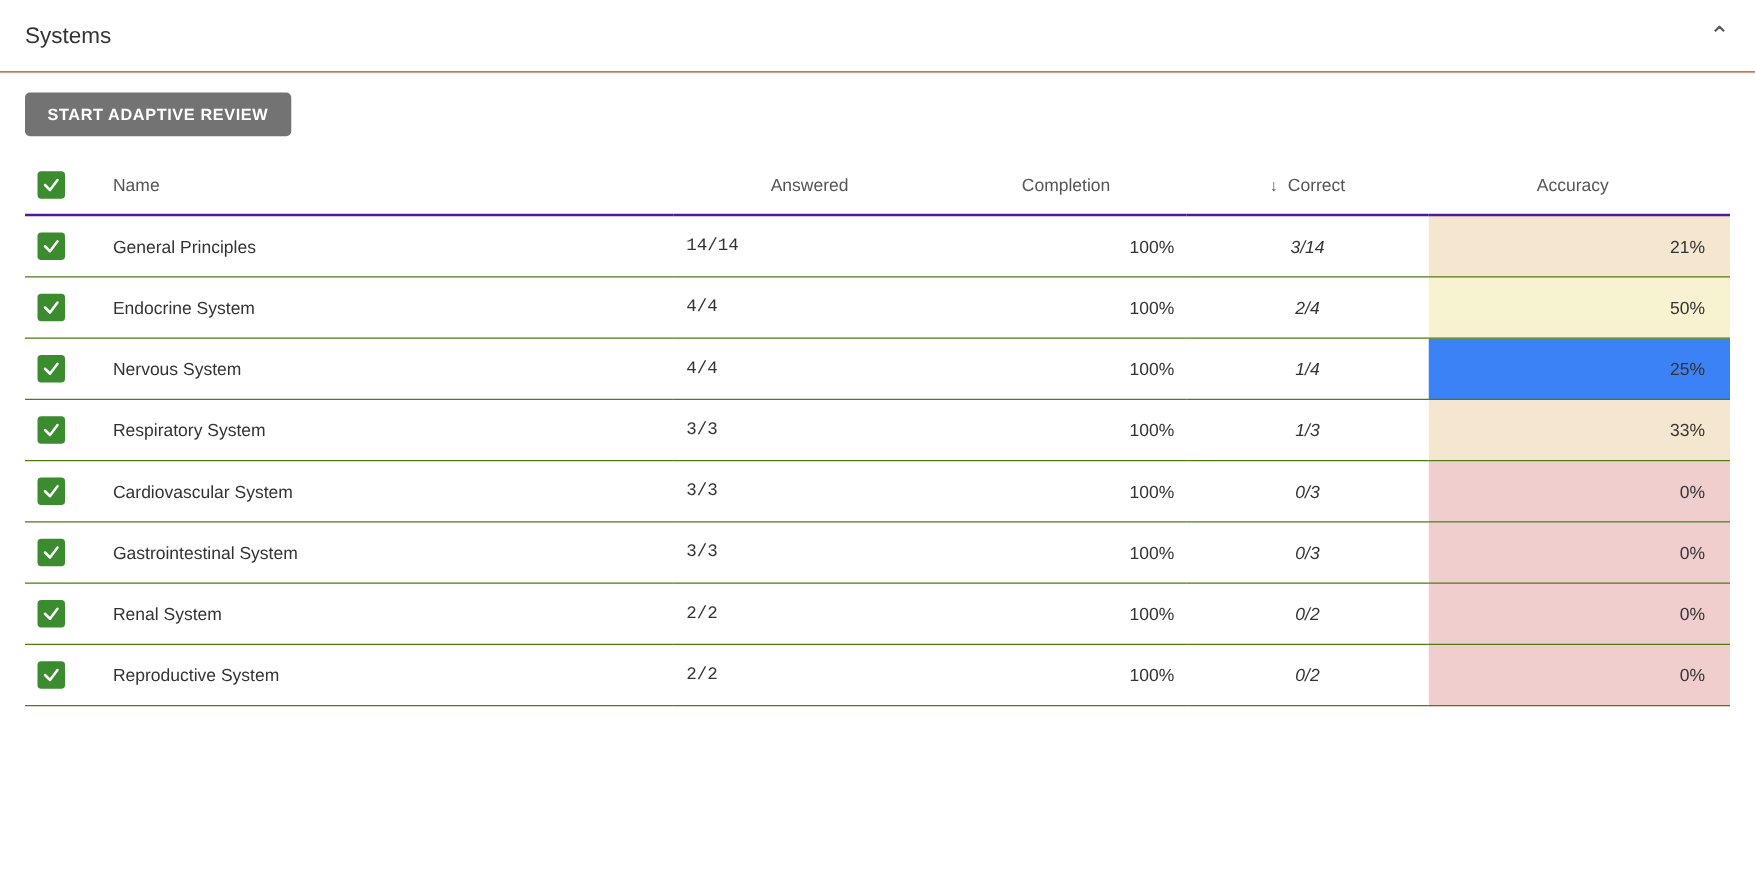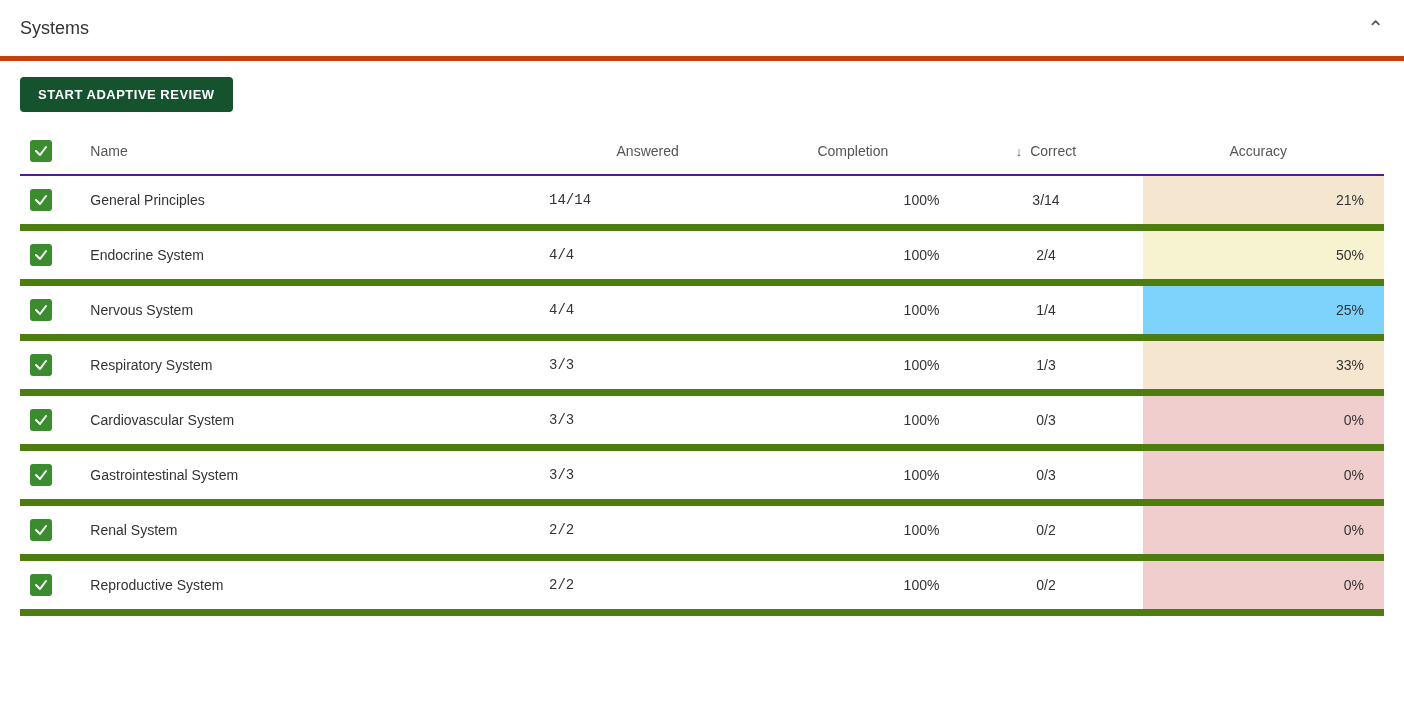--- a/index.html
+++ b/index.html
@@ -13,37 +13,37 @@
       width: 1404px;
       min-height: 714px;
       background: #fff;
       padding: 0;
     }
     .header-bar {
       display: flex;
       justify-content: space-between;
       align-items: center;
       padding: 16px 20px 16px 20px;
-      border-bottom: 5px solid #c2410c;
+      border-bottom: 1px solid #c2410c;
     }
     .header-title {
       font-size: 18px;
       font-weight: 500;
       color: #333;
     }
     .chevron-up {
       font-size: 20px;
       color: #555;
       cursor: pointer;
     }
     .toolbar {
       padding: 16px 20px;
     }
     .start-btn {
-      background: #14532d;
+      background: #737373;
       color: #fff;
       border: none;
       padding: 10px 18px;
       font-size: 13px;
       font-weight: 700;
       letter-spacing: 0.5px;
       border-radius: 4px;
       cursor: pointer;
       text-transform: uppercase;
     }
@@ -79,41 +79,42 @@
     thead tr th.col-correct {
       text-align: center;
       width: 160px;
     }
     thead tr th.col-accuracy {
       text-align: center;
       width: 200px;
       padding-right: 20px;
     }
     tbody tr {
-      border-bottom: 7px solid #4d7c0f;
+      border-bottom: 1px solid #4d7c0f;
     }
     tbody tr td {
       padding: 13px 10px;
       font-size: 14px;
       color: #333;
     }
     tbody tr td.col-check {
       width: 50px;
     }
     tbody tr td.col-name {
       color: #333;
     }
     tbody tr td.col-answered {
       font-family: Liberation Mono, monospace;
     }
     tbody tr td.col-completion {
       text-align: right;
     }
     tbody tr td.col-correct {
       text-align: center;
+      font-style: italic;
     }
     tbody tr td.col-accuracy {
       text-align: right;
       padding-right: 20px;
       font-size: 14px;
     }
     .checkbox-green {
       display: inline-flex;
       align-items: center;
       justify-content: center;
@@ -128,21 +129,21 @@
     }
     .sort-icon {
       display: inline-block;
       margin-right: 4px;
       font-size: 13px;
       color: #555;
     }
     
     .acc-orange-light  { background: #f5e6d0; }
     .acc-yellow-light  { background: #f7f3d0; }
-    .acc-orange-light2 { background: #7dd3fc; }
+    .acc-orange-light2 { background: #3b82f6; }
     .acc-orange-light3 { background: #f5e6d0; }
     .acc-red-light     { background: #f0cece; }
   </style>
 </head>
 <body>
 
 <div class="page-container">
 
   <div class="header-bar">
     <span class="header-title">Systems</span>

